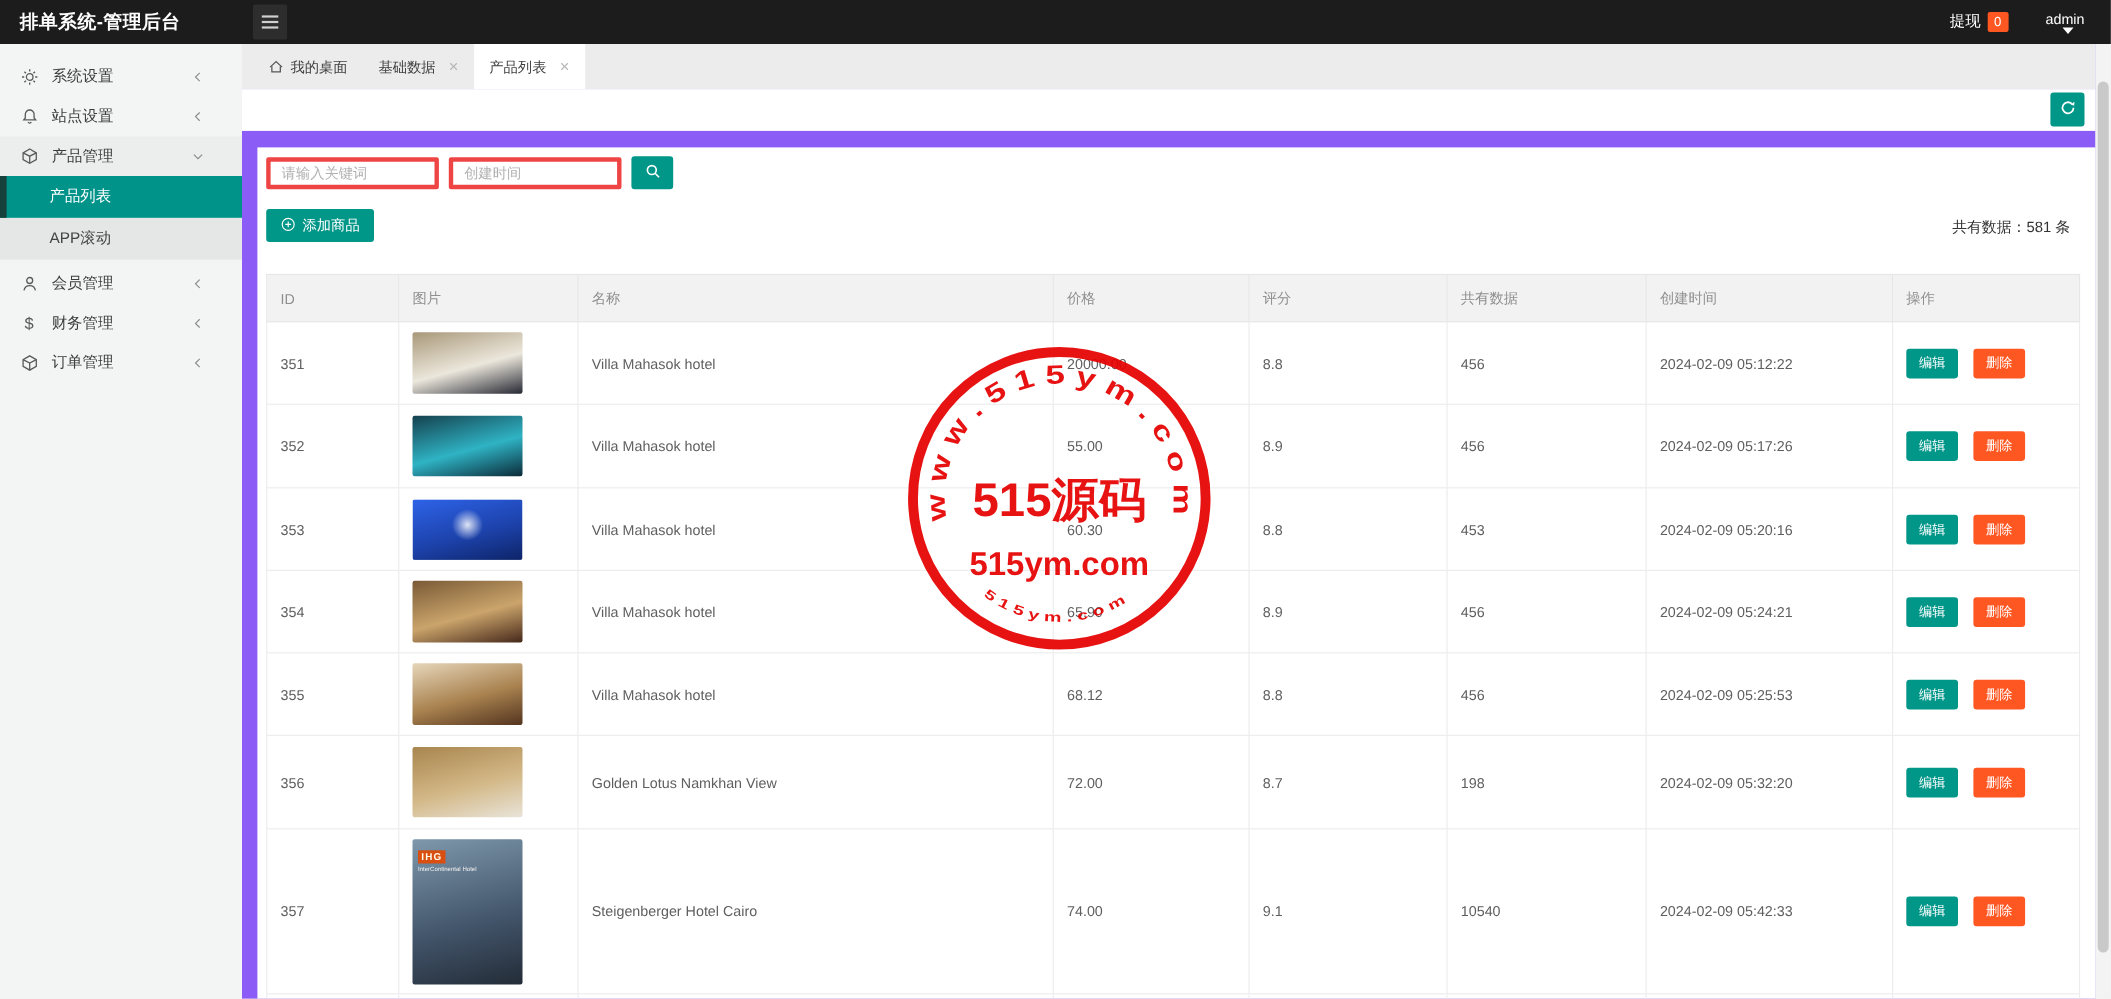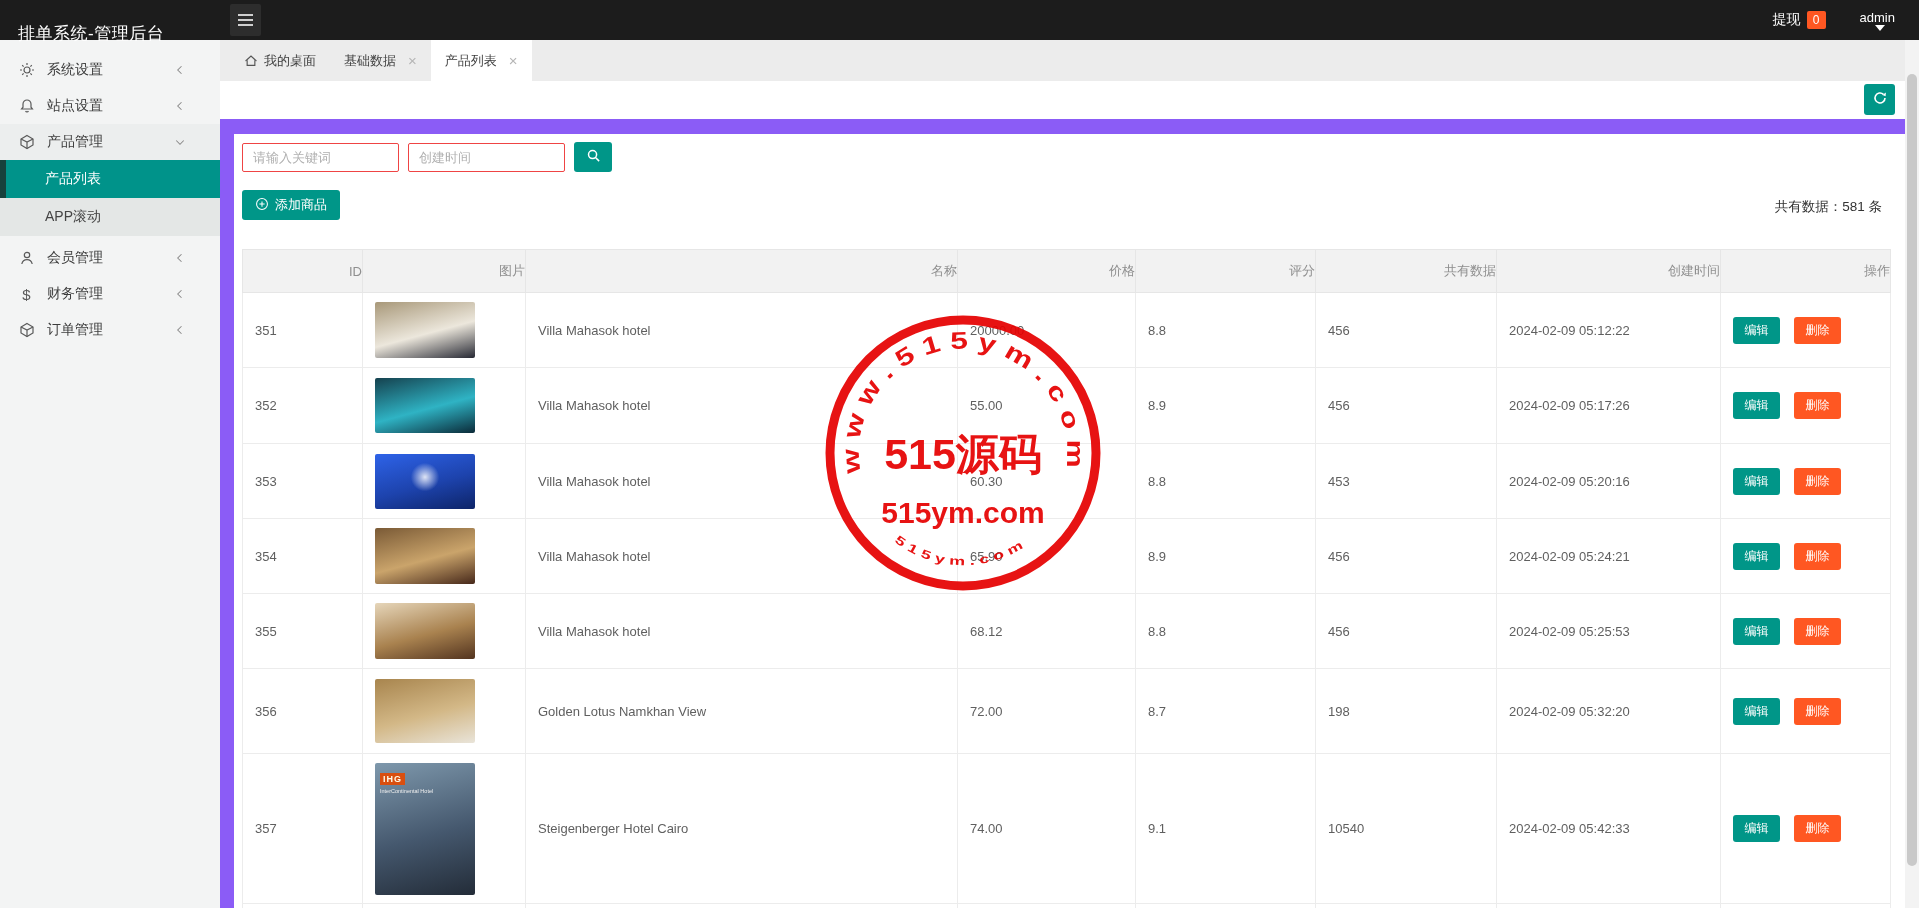--- a/index.html
+++ b/index.html
@@ -1,21 +1,21 @@
 <!DOCTYPE html>
 <html><head>
 <meta charset="utf-8">
 <style>
   * { box-sizing: border-box; margin: 0; padding: 0; }
   html,body { width:1919px; height:908px; overflow:hidden; }
   body { font-family:"Liberation Sans", sans-serif; background:#ececec; position:relative; }
 
   
   #topbar { position:absolute; left:0; top:0; width:1919px; height:40px; background:#1c1c1c; z-index:20; }
-  #topbar .title { position:absolute; left:18px; top:14px; line-height:40px; color:#fff; font-size:17px; font-weight:normal; letter-spacing:.5px; }
+  #topbar .title { position:absolute; left:18px; top:0; line-height:40px; color:#fff; font-size:17px; font-weight:bold; letter-spacing:.5px; }
   #hamburger { position:absolute; left:230px; top:4px; width:31px; height:32px; background:#2d2d2d; border-radius:2px; border:none; cursor:pointer; display:flex; flex-direction:column; justify-content:center; gap:3px; align-items:center; }
   #hamburger i { display:block; width:15px; height:2px; background:#cfcfcf; }
   #topbar .right { position:absolute; right:24px; top:0; height:40px; display:flex; align-items:center; }
   #topbar .withdraw { color:#fff; font-size:14px; cursor:pointer; }
   #topbar .badge { display:inline-block; min-width:19px; height:18px; line-height:18px; text-align:center; background:#ff5722; color:#fff; font-size:12px; border-radius:2px; margin-left:6px; padding:0 3px; }
   #topbar .user { color:#fff; font-size:13px; margin-left:34px; cursor:pointer; display:flex; align-items:center;flex-direction:column; }
   #topbar .caret { width:0; height:0; border-left:5px solid transparent; border-right:5px solid transparent; border-top:6px solid #ffffff; margin-left:6px; }
 
   
   #sidebar { position:absolute; left:0; top:40px; width:220px; height:868px; background:#f3f4f4; z-index:10; }
@@ -40,31 +40,31 @@
   .tab .close { margin-left:12px; color:#b5b5b5; font-size:15px; line-height:1; cursor:pointer; }
   .tab.active { background:#ffffff; }
 
   #toolbar { height:38px; background:#ffffff; position:relative; }
   #refresh-btn { position:absolute; right:10px; top:3px; width:31px; height:31px; background:#009688; border:none; border-radius:3px; cursor:pointer; display:flex; align-items:center; justify-content:center; }
   #refresh-btn svg { width:16px; height:16px; }
 
   #card { position:absolute; left:14px; top:94px; width:1671px; height:774px; background:#ffffff; padding:8px; overflow:hidden; }
 
   .filters { display:flex; align-items:center; gap:9px; }
-  .filters input { width:157px; height:29px; border:1px solid #ef4444; border-radius:2px; padding:0 10px; font-size:13px; color:#333; font-family:"Liberation Sans",sans-serif; outline:none; }
+  .filters input { width:157px; height:29px; border:4px solid #ef4444; border-radius:2px; padding:0 10px; font-size:13px; color:#333; font-family:"Liberation Sans",sans-serif; outline:none; }
   .filters input::placeholder { color:#b0b0b0; }
   #search-btn { width:38px; height:30px; background:#009688; border:none; border-radius:3px; cursor:pointer; display:flex; align-items:center; justify-content:center; }
 
   .add-row { margin-top:18px; height:30px; position:relative; }
   #add-btn { height:30px; padding:0 13px; background:#009688; color:#fff; border:none; border-radius:3px; font-size:13px; cursor:pointer; display:inline-flex; align-items:center; gap:6px; font-family:"Liberation Sans",sans-serif; }
   #add-btn svg { width:14px; height:14px; }
   #summary { position:absolute; right:15px; top:8px; font-size:13.5px; color:#333; }
 
   table { border-collapse:collapse; table-layout:fixed; width:1648px; margin-top:29px; }
-  th { height:43px; background:#f2f2f2; border:1px solid #e6e6e6; color:#8f8f8f; font-size:13px; font-weight:normal; text-align:right; padding-left:12px; }
+  th { height:43px; background:#f2f2f2; border:1px solid #e6e6e6; color:#8f8f8f; font-size:13px; font-weight:normal; text-align:left; padding-left:12px; }
   td { border:1px solid #ececec; border-top:1px solid #e8e8e8; color:#5f5f5f; font-size:13px; text-align:left; padding-left:12px; vertical-align:middle; overflow:hidden; }
   .thumb { position:relative; border-radius:2px; display:block; }
   .ihg { position:absolute; top:7px; left:5px; }
   .ihg b { display:inline-block; background:#d94f10; color:#fffbe8; font-size:9px; font-weight:bold; padding:1px 3px; letter-spacing:1px; }
   .ihg i { display:block; font-style:normal; color:#f0f0f0; font-size:5.5px; margin-top:3px; white-space:nowrap; }
   .btn-edit, .btn-del { width:47px; height:27px; border:none; border-radius:3px; color:#fff; font-size:12px; cursor:pointer; font-family:"Liberation Sans",sans-serif; }
   .btn-edit { background:#009688; margin-right:14px; }
   .btn-del { background:#ff5722; }
 
   

